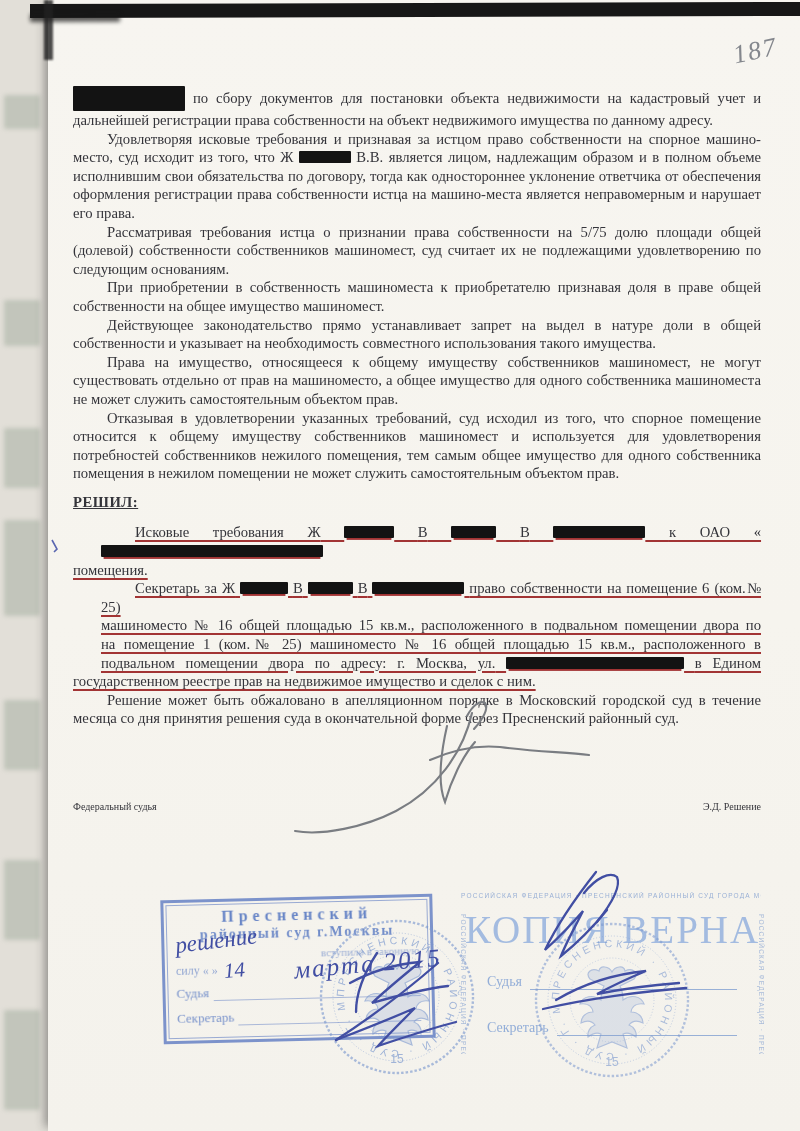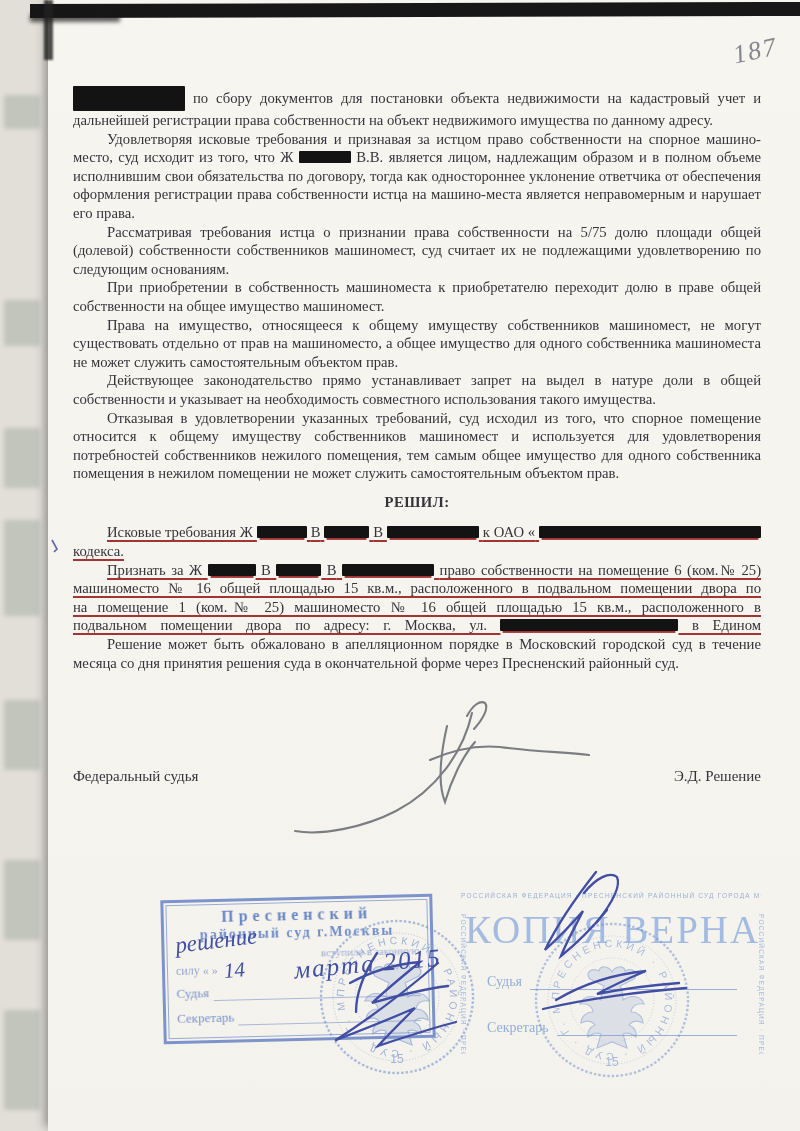--- a/index.html
+++ b/index.html
@@ -28,31 +28,31 @@
              filter:blur(1.2px);opacity:.8;}
 
   .page-number{position:absolute;left:733px;top:36px;font-size:26px;font-style:italic;
                color:var(--pencil);transform:rotate(-12deg);letter-spacing:2px;}
 
   
   .content{position:absolute;left:73px;top:86px;width:688px;color:var(--ink);
            font-size:14.7px;line-height:18.6px;}
   .para{text-align:justify;margin:0;}
   .indent{text-indent:34px;}
-  .heading{text-align:center;font-weight:bold;text-indent:0;margin:10px 0 12px;letter-spacing:.5px;}
-  .jall{text-align:justify;text-align-last:justify;}
+  .heading{text-align:left;font-weight:bold;text-indent:0;margin:10px 0 12px;letter-spacing:.5px;text-decoration:underline;}
+  .jall{text-align:justify;text-align-last:justify;margin-left:28px;}
   .line{white-space:normal;}
   .uline{text-decoration:underline;text-decoration-color:var(--red);
          text-decoration-thickness:1.8px;text-underline-offset:3px;}
   .redact{display:inline-block;height:12px;background:#131313;vertical-align:-1px;border-radius:1px;}
   .redact.tall{height:25px;vertical-align:-8px;}
   .uline .redact{box-shadow:0 4.5px 0 -2.6px var(--red);}
 
-  .sign-row{position:absolute;left:73px;top:768px;width:688px;display:flex;
-            justify-content:space-between;color:var(--ink);font-size:15px;}
+  .sign-row{position:absolute;left:73px;top:801px;width:688px;display:flex;
+            justify-content:space-between;color:var(--ink);font-size:10px;}
 
   
   .rect-stamp{position:absolute;left:162px;top:897px;width:266px;height:138px;
               transform:rotate(-1.4deg);border:3px solid rgba(77,110,190,.72);
               color:var(--stamp);filter:blur(.2px);}
   .rect-stamp .inner{position:absolute;inset:2px;border:1px solid rgba(77,110,190,.55);
                      padding:3px 8px 2px;box-sizing:border-box;font-size:13px;}
   .rs-l1{text-align:center;font-weight:bold;font-size:16px;letter-spacing:5px;opacity:.85;}
   .rs-l2{text-align:center;font-weight:bold;font-size:14px;letter-spacing:2px;opacity:.8;margin-top:1px;}
   .rs-force1{text-align:right;font-size:11px;opacity:.55;margin-top:6px;}
@@ -99,31 +99,32 @@
   <div class="page"></div>
   <div class="top-bar"></div>
   <div class="edge-mark"></div>
 
   <div class="page-number">187</div>
 
   <div class="content">
       <div class="para flow"><span class="redact tall" style="width: 112px;"></span> <span>по сбору документов для постановки объекта недвижимости на кадастровый учет и дальнейшей регистрации права собственности на объект недвижимого имущества по данному адресу.</span></div>
       <div class="para indent"><span>Удовлетворяя исковые требования и признавая за истцом право собственности на спорное машино-место, суд исходит из того, что Ж</span> <span class="redact" style="width: 52px;"></span> <span>В.В. является лицом, надлежащим образом и в полном объеме исполнившим свои обязательства по договору, тогда как одностороннее уклонение ответчика от обеспечения оформления регистрации права собственности истца на машино-места является неправомерным и нарушает его права.</span></div>
       <div class="para indent"><span>Рассматривая требования истца о признании права собственности на 5/75 долю площади общей (долевой) собственности собственников машиномест, суд считает их не подлежащими удовлетворению по следующим основаниям.</span></div>
-      <div class="para indent"><span>При приобретении в собственность машиноместа к приобретателю переходит долю в праве общей собственности на общее имущество машиномест.</span></div>
+      <div class="para indent"><span>При приобретении в собственность машиноместа к приобретателю признавая доля в праве общей собственности на общее имущество машиномест.</span></div>
+      <div class="para indent"><span>Действующее законодательство прямо устанавливает запрет на выдел в натуре доли в общей собственности и указывает на необходимость совместного использования такого имущества.</span></div>
       <div class="para indent"><span>Права на имущество, относящееся к общему имуществу собственников машиномест, не могут существовать отдельно от прав на машиноместо, а общее имущество для одного собственника машиноместа не может служить самостоятельным объектом прав.</span></div>
-      <div class="para indent"><span>Действующее законодательство прямо устанавливает запрет на выдел в натуре доли в общей собственности и указывает на необходимость совместного использования такого имущества.</span></div>
       <div class="para indent"><span>Отказывая в удовлетворении указанных требований, суд исходил из того, что спорное помещение относится к общему имуществу собственников машиномест и используется для удовлетворения потребностей собственников нежилого помещения, тем самым общее имущество для одного собственника помещения в нежилом помещении не может служить самостоятельным объектом прав.</span></div>
       <div class="para heading"><span>РЕШИЛ:</span></div>
       <div class="para line jall uline indent"><span>Исковые требования  Ж</span> <span class="redact" style="width: 50px;"></span> <span>В</span> <span class="redact" style="width: 45px;"></span> <span>В</span> <span class="redact" style="width: 92px;"></span> <span>к ОАО «</span> <span class="redact" style="width: 222px;"></span></div>
-      <div class="para line uline"><span>кодекса.</span></div>
-      <div class="para line jall uline indent"><span>Признать за  Ж</span> <span class="redact" style="width: 48px;"></span> <span>В</span> <span class="redact" style="width: 45px;"></span> <span>В</span> <span class="redact" style="width: 92px;"></span> <span>право собственности на  помещение 6 (ком.№ 25)</span></div>
+      <div class="para line uline"><span>помещения.</span></div>
+      <div class="para line jall uline indent"><span>Секретарь за  Ж</span> <span class="redact" style="width: 48px;"></span> <span>В</span> <span class="redact" style="width: 45px;"></span> <span>В</span> <span class="redact" style="width: 92px;"></span> <span>право собственности на  помещение 6 (ком.№ 25)</span></div>
       <div class="para line jall uline"><span>машиноместо  № 16 общей площадью 15 кв.м., расположенного в подвальном помещении  двора по</span></div>
       <div class="para line jall uline"><span>на помещение 1 (ком.№ 25) машиноместо  № 16 общей площадью 15 кв.м., расположенного в</span></div>
       <div class="para line jall uline"><span>подвальном помещении  двора по адресу:  г. Москва,  ул.</span> <span class="redact" style="width: 178px;"></span> <span>в  Едином</span></div>
+      <div class="para line uline"><span>государственном  реестре прав на недвижимое имущество и сделок с ним.</span></div>
       <div class="para indent"><span>Решение может быть обжаловано в апелляционном порядке в Московский городской суд в течение месяца со дня принятия решения суда в окончательной форме через Пресненский районный суд.</span></div>
     </div>
 
   <div class="sign-row">
     <span>Федеральный судья</span>
     <span>Э.Д. Решение</span>
   </div>
 
   <div class="rect-stamp">
     <div class="inner">

